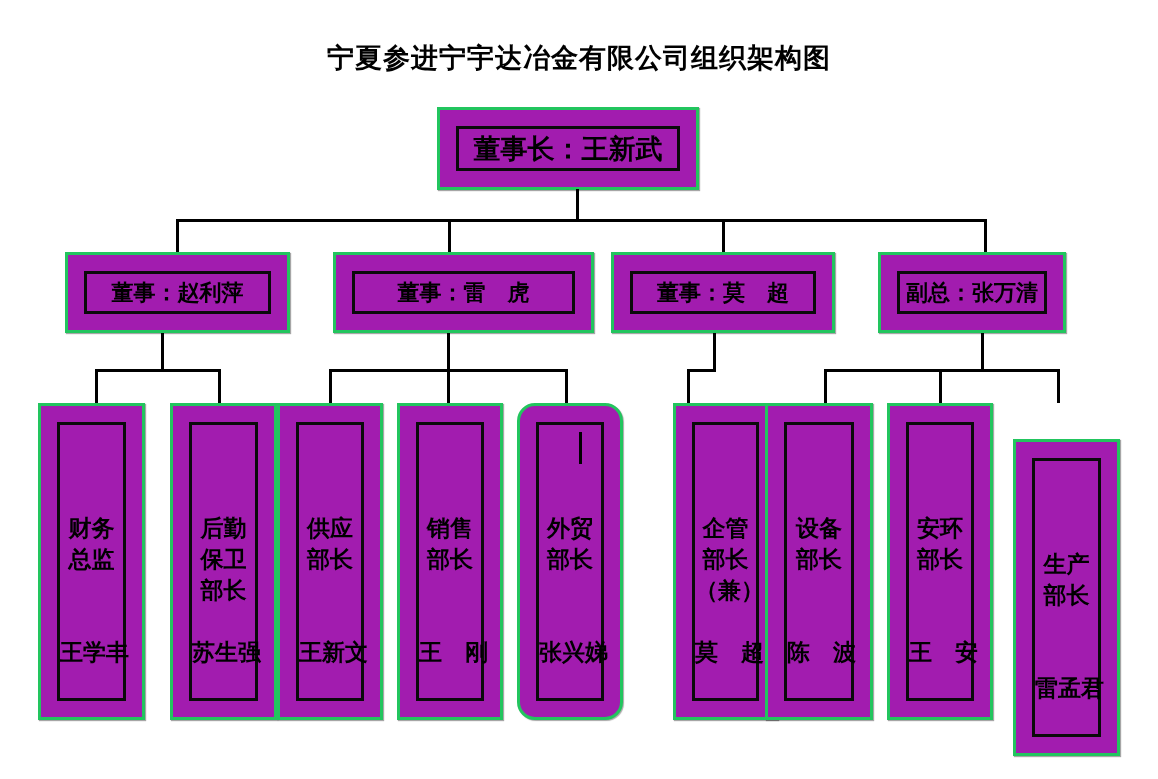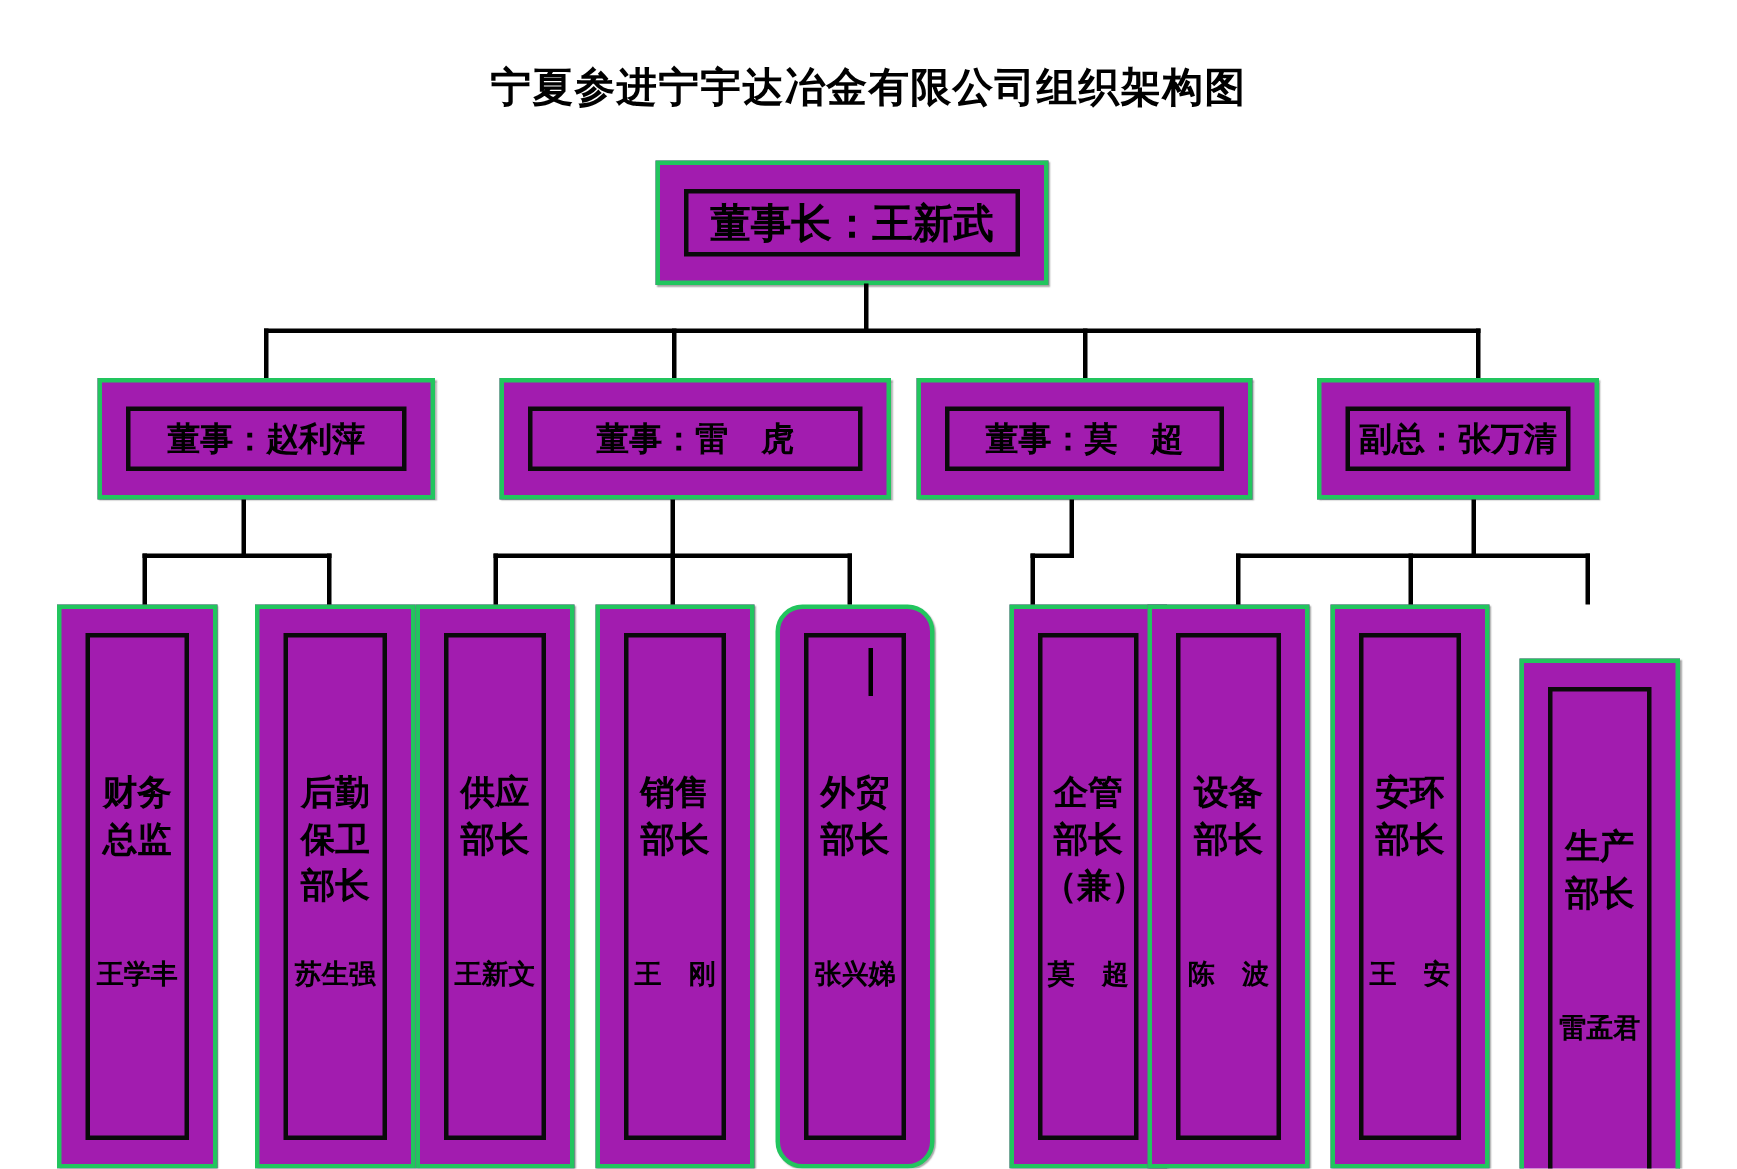--- a/index.html
+++ b/index.html
@@ -24,33 +24,33 @@
     position:relative;
   }
   .lvl1{left:437px;top:107px;width:262px;height:83px;}
   .lvl1 .inner{font-size:27px;font-weight:bold;}
   .lvl2{top:252px;height:81px;}
   .lvl2 .inner{font-size:22px;font-weight:bold;}
   .d1{left:65px;width:225px;}
   .d2{left:333px;width:261px;}
   .d3{left:611px;width:224px;}
   .d4{left:878px;width:188px;}
-  .lvl3{top:403px;height:376px;}
+  .lvl3{top:403px;height:317px;}
   .b1{left:38px;width:107px;} .b2{left:170px;width:107px;}
   .b3{left:277px;width:106px;} .b4{left:397px;width:106px;}
   .b5{left:517px;width:106px;border-radius:18px;} .b6{left:673px;width:105px;font-family:Liberation Serif, serif;}
   .b7{left:765px;width:108px;} .b8{left:887px;width:106px;}
   .b9{left:1013px;width:107px;margin-top:36px;}
   .dept-title{
     position:absolute;left:0;top:88px;width:100%;text-align:center;
     font-size:23px;font-weight:bold;line-height:31px;white-space:pre-line;
   }
   .dept-name{
     position:absolute;left:0;top:212px;width:100%;text-align:center;
-    font-size:18px;font-weight:bold;white-space:pre;
+    font-size:23px;font-weight:bold;white-space:pre;
   }
   .line{position:absolute;background:#000;z-index:3;}
 </style>
 </head>
 <body>
 
 <div class="page-title">宁夏参进宁宇达冶金有限公司组织架构图</div>
 
 <div class="obox lvl1">
   <div class="inner">董事长：王新武</div>

